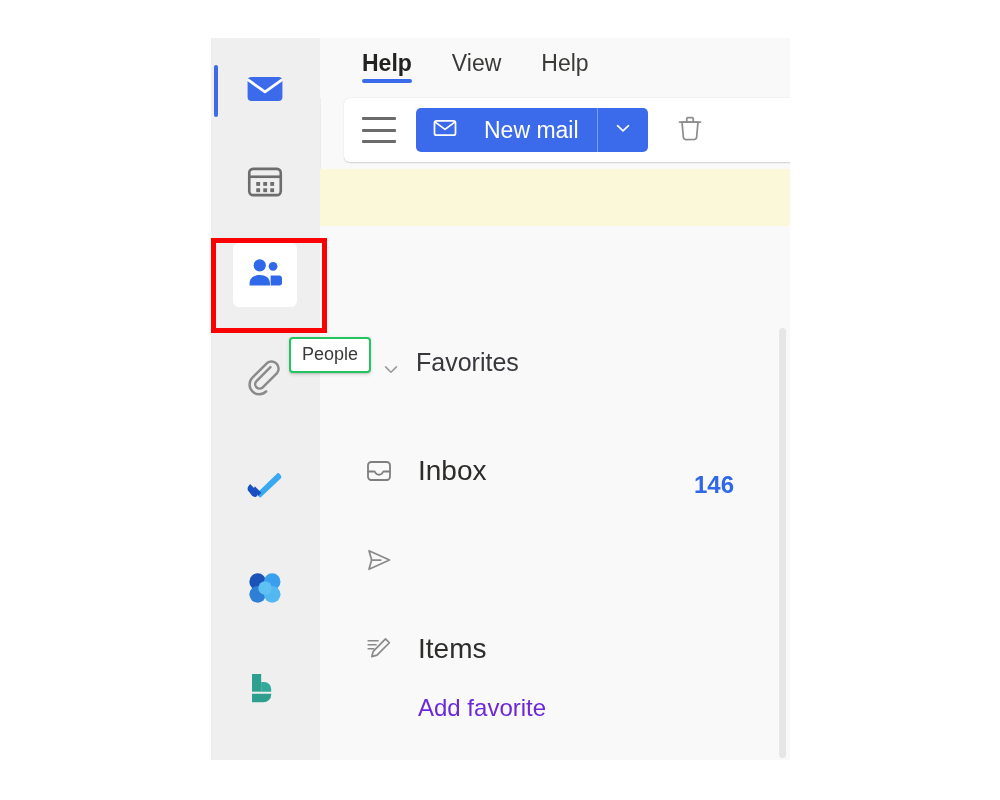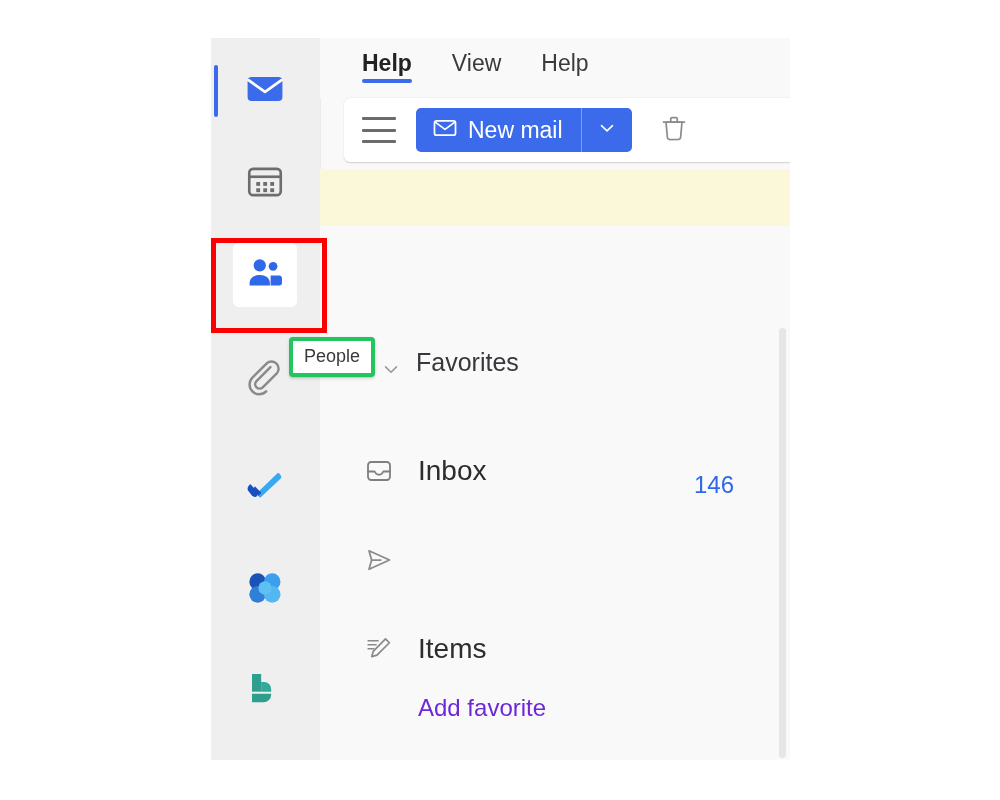--- a/index.html
+++ b/index.html
@@ -69,21 +69,21 @@
     z-index: 40;
   }
 
   
   .tooltip {
     position: absolute;
     left: 78px;
     top: 299px;
     padding: 5px 11px 6px 11px;
     background: #ffffff;
-    border: 4px solid #22c55e;
+    border: 2px solid #22c55e;
     border-radius: 4px;
     box-shadow: 0 1.6px 3.6px rgba(0,0,0,.12), 0 .3px .9px rgba(0,0,0,.10);
     font-size: 18px;
     color: #3b3a39;
     white-space: nowrap;
     z-index: 60;
     line-height: 1.15;
   }
 
   
@@ -165,21 +165,21 @@
     display: flex;
     align-items: center;
     height: 44px;
     background: #3b6bea;
     border-radius: 5px;
     flex: none;
   }
   .newmail-main {
     display: flex;
     align-items: center;
-    gap: 9px;
+    gap: 25px;
     padding: 0 18px 0 15px;
     height: 100%;
     border-right: 1px solid #7e9ff2;
     box-sizing: border-box;
   }
   .newmail-label {
     color: #ffffff;
     font-size: 23px;
     white-space: nowrap;
   }
@@ -256,21 +256,21 @@
     margin-right: 22px;
   }
   .folder-label {
     font-size: 28px;
     color: #2e2d2b;
     flex: 1;
     white-space: nowrap;
   }
   .folder-count {
     font-size: 24px;
-    font-weight: normal;
+    font-weight: bold;
     color: #2f68e8;
     margin-top: 28px;
   }
 
   .add-favorite {
     position: absolute;
     left: 98px;
     top: 468px;
     font-size: 24px;
     color: #6d28d9;

